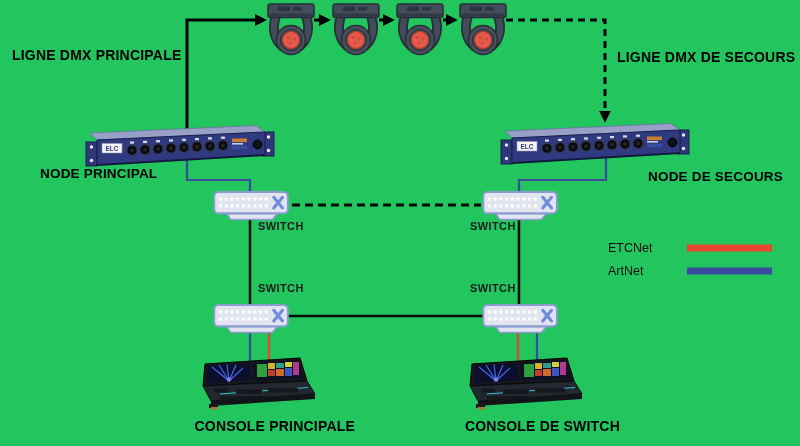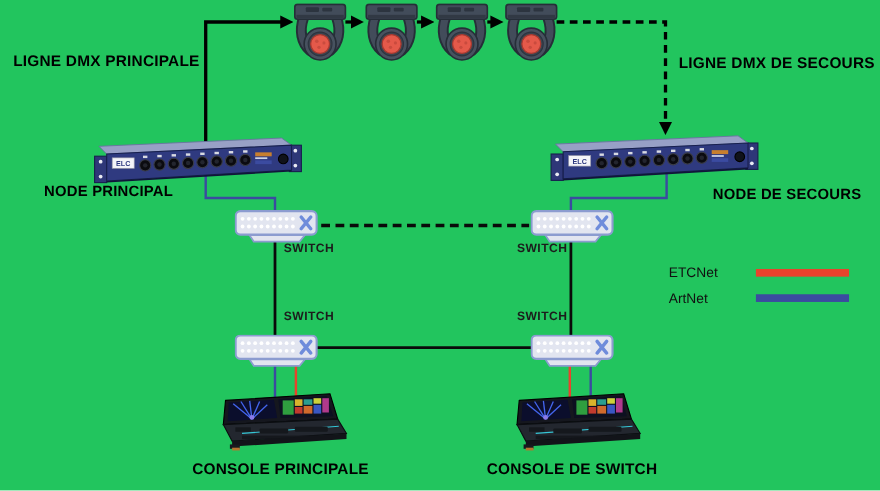--- a/index.html
+++ b/index.html
@@ -4,21 +4,21 @@
 <style>
   *{margin:0;padding:0;box-sizing:border-box}
   html,body{background:#ffffff}
   body{font-family:"Liberation Sans",sans-serif}
   .stage{position:relative;width:800px;height:446px;background:#22c55e;overflow:hidden}
   .wires{position:absolute;left:0;top:0;z-index:1}
   .dev{position:absolute;z-index:2;display:block}
   .lbl{position:absolute;z-index:3;color:#000;font-weight:bold;font-size:14px;letter-spacing:.2px;white-space:nowrap}
   .lbl.mid{font-size:13.5px}
   .lbl.small{font-weight:700;font-size:11px;letter-spacing:.4px;color:#1c1c1c}
-  .lbl.center{text-align:center}
+  .lbl.center{text-align:right}
   .legend{position:absolute;left:608px;top:240px;z-index:3}
   .legend-row{display:flex;align-items:center;height:16px;margin-bottom:6.5px}
   .legend-label{width:79px;font-size:12.5px;color:#111}
   .legend-swatch{display:block}
   .defs{position:absolute;width:0;height:0;overflow:hidden}
 </style>
 </head>
 <body>
 
 <div class="stage">

